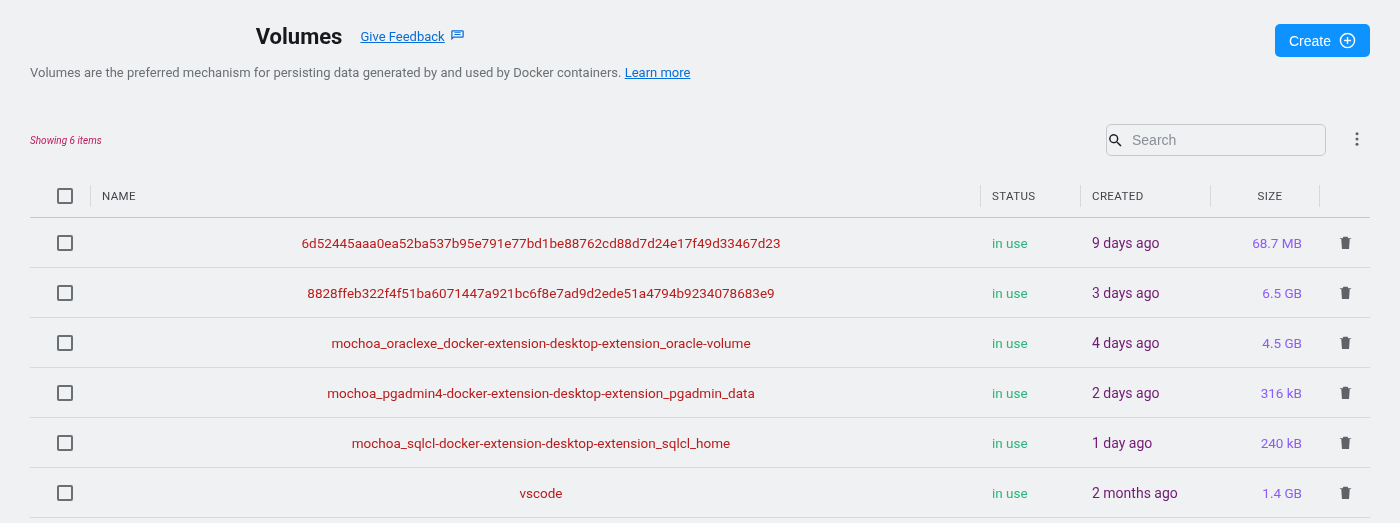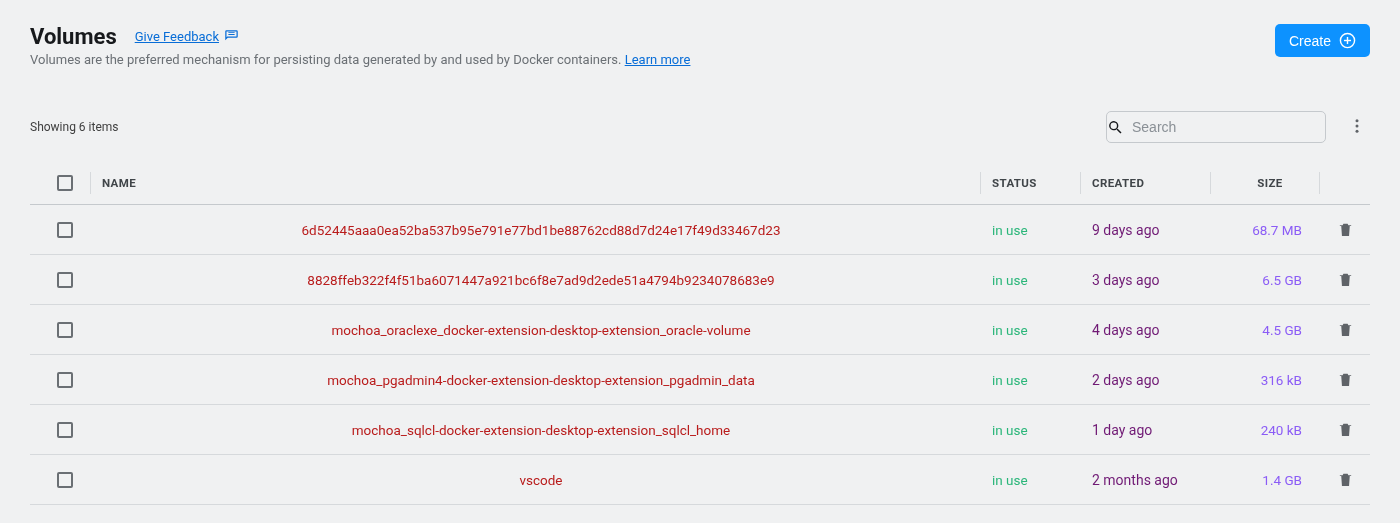--- a/index.html
+++ b/index.html
@@ -16,21 +16,22 @@
       width: 1400px;
     }
     .header-row {
       display: flex;
       justify-content: space-between;
       align-items: flex-start;
     }
     .title-block {
       display: flex;
       flex-direction: column;
-      gap: 3px;
+      gap: 16px;
+      align-items: center;
     }
     .title-line {
       display: flex;
       align-items: center;
       gap: 18px;
     }
     .title {
       font-size: 22px;
       font-weight: 700;
       color: #17191c;
@@ -69,22 +70,23 @@
     }
     .create-btn svg { stroke: #fff; fill: none; }
 
     .toolbar-row {
       display: flex;
       justify-content: space-between;
       align-items: center;
       margin-top: 44px;
     }
     .count {
-      font-size: 12px;
-      color: #404040;
+      font-size: 10px;
+      color: #be185d;
+      font-style: italic;
     }
     .right-tools {
       display: flex;
       align-items: center;
       gap: 18px;
     }
     .search {
       display: flex;
       align-items: center;
       border: 1px solid #c5c9cd;
@@ -119,21 +121,21 @@
       grid-template-columns: 60px 1fr 100px 130px 110px 50px;
       align-items: center;
       border-bottom: 1px solid #d6d9dc;
     }
     .thead {
       height: 44px;
       border-bottom: 1px solid #c5c9cd;
     }
     .th {
       font-size: 11.5px;
-      font-weight: 700;
+      font-weight: 400;
       color: #404549;
       letter-spacing: 0.4px;
       position: relative;
       padding-left: 12px;
     }
     .th::before {
       content: "";
       position: absolute;
       left: 0;
       top: -4px;

